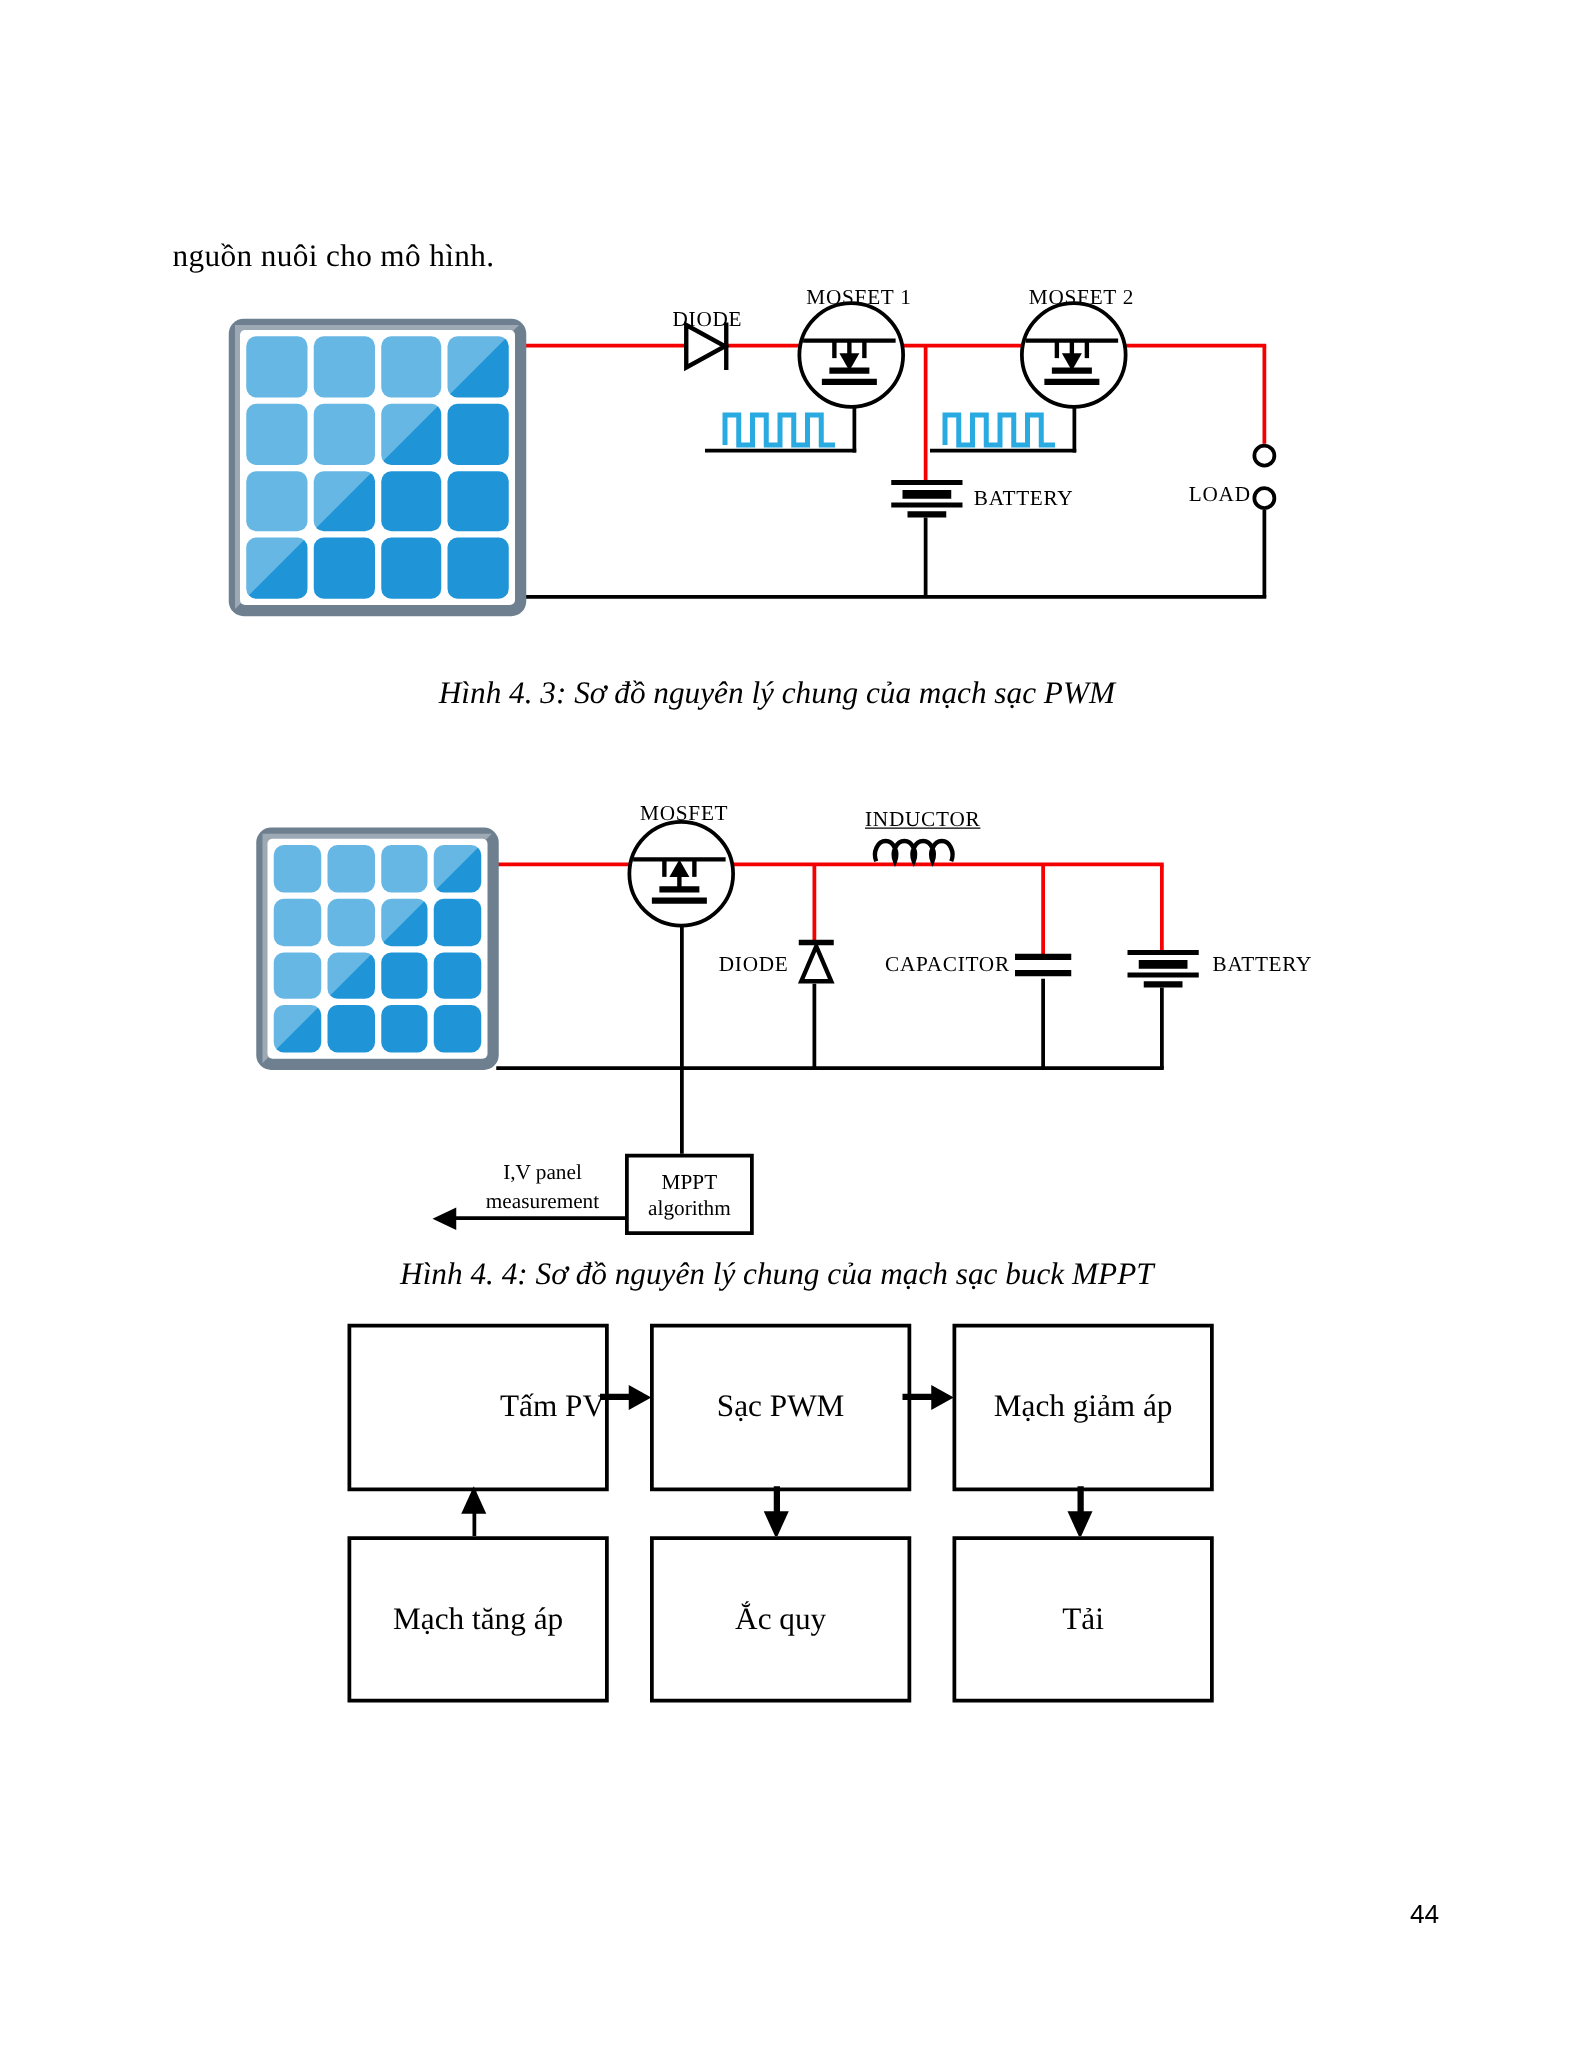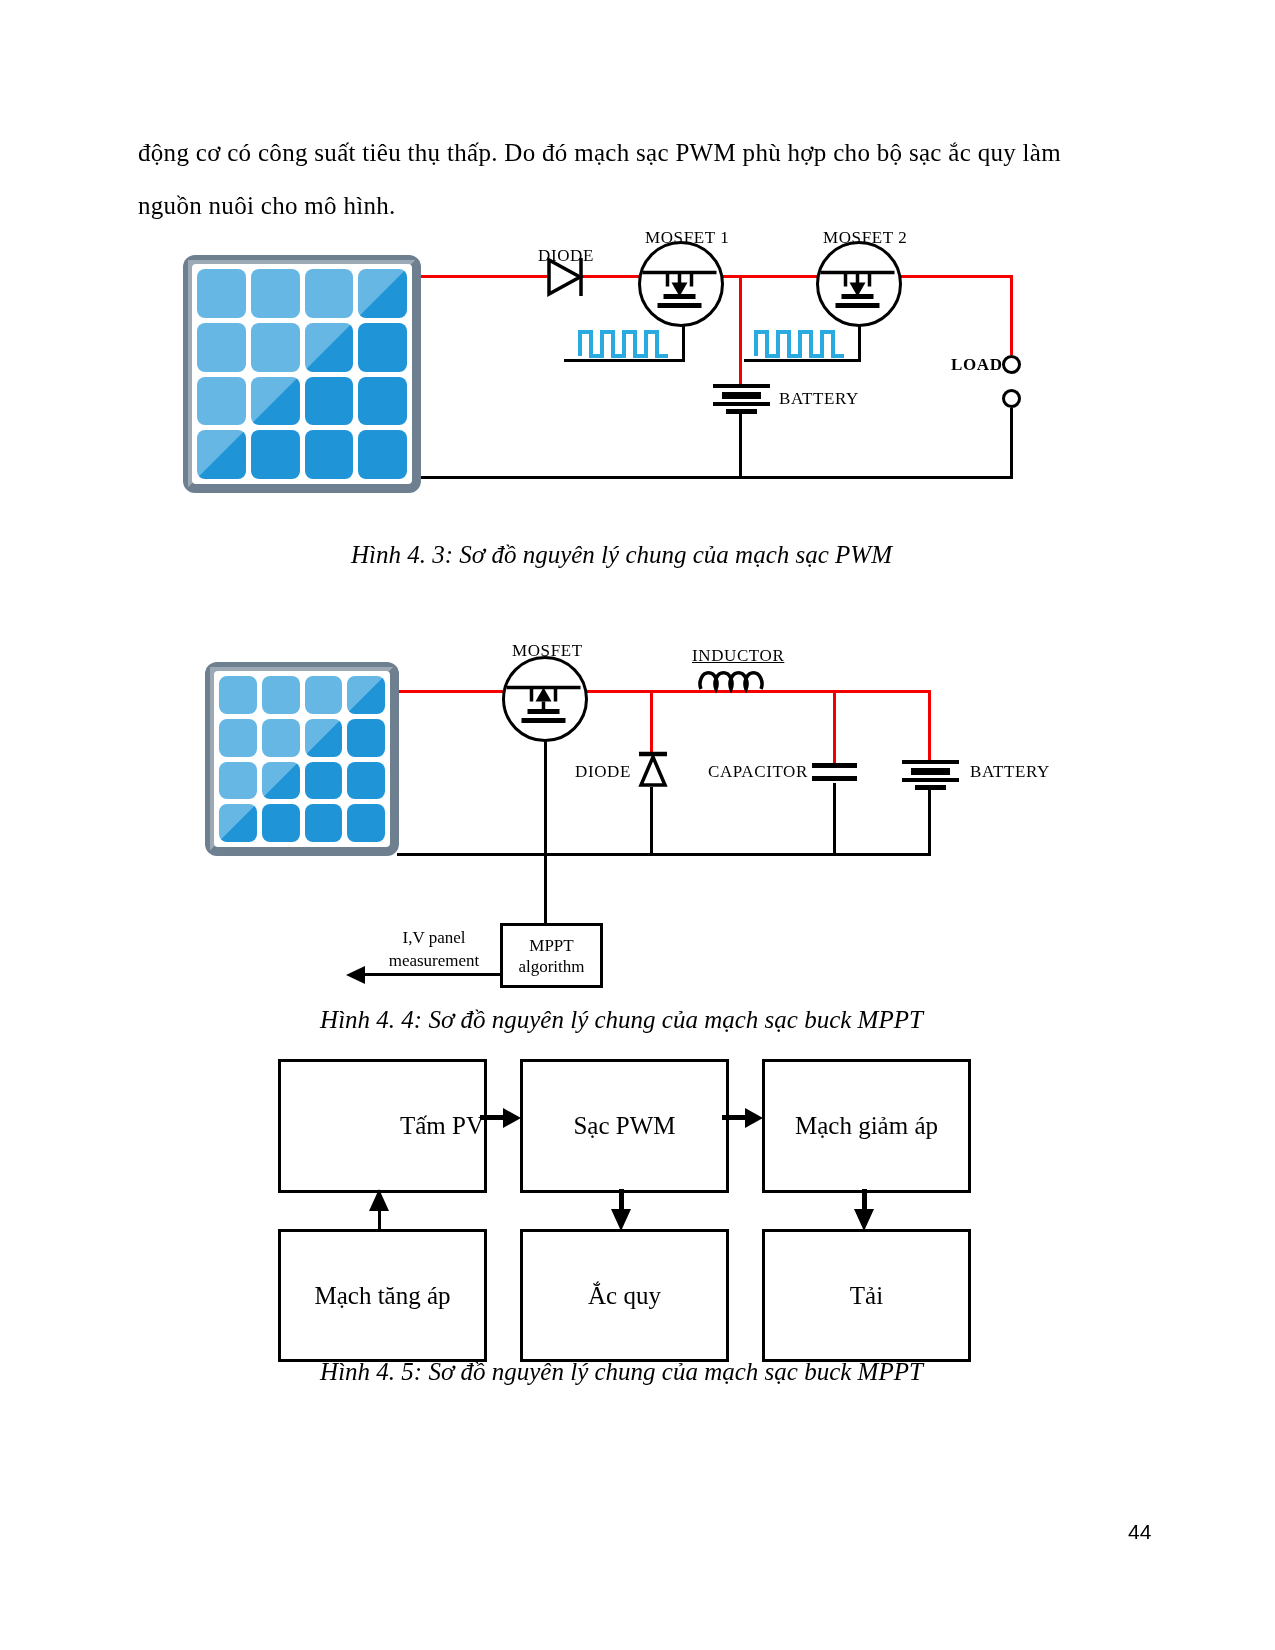--- a/index.html
+++ b/index.html
@@ -47,21 +47,20 @@
               border-left:10px solid transparent; border-right:10px solid transparent; border-top:22px solid #000; }
   .meas-lbl { position:absolute; font-size:17px; line-height:23px; text-align:center; }
   .pagenum { position:absolute; font-family:"Liberation Sans", sans-serif; font-size:21px; }
   svg { position:absolute; overflow:visible; }
 </style>
 </head>
 <body>
 
 <div id="page">
 
-  <div class="para-line" style="top:139px;">động cơ có công suất tiêu thụ thấp. Do đó mạch sạc PWM phù hợp cho bộ sạc ắc quy làm</div>
   <div class="para-line" style="top:192px;">nguồn nuôi cho mô hình.</div>
 
   <div>
 
     <div class="wr" style="left:420px;top:275px;width:593px;height:3px;"></div>
     <div class="wr" style="left:739px;top:277px;width:3px;height:107px;"></div>
     <div class="wr" style="left:1010px;top:277px;width:3px;height:78px;"></div>
     <div class="w" style="left:420px;top:476px;width:593px;height:3px;"></div>
     <div class="w" style="left:739px;top:414px;width:3px;height:63px;"></div>
     <div class="w" style="left:1010px;top:408px;width:3px;height:70px;"></div>
@@ -134,21 +133,21 @@
     <div class="w" style="left:713px;top:402px;width:57px;height:4px;"></div>
     <div class="w" style="left:726px;top:409px;width:31px;height:5px;"></div>
 
     <div class="term" style="left:1002px;top:355px;"></div>
     <div class="term" style="left:1002px;top:389px;"></div>
 
     <div class="lbl" style="left:538px;top:246px;">DIODE</div>
     <div class="lbl" style="left:645px;top:228px;">MOSFET 1</div>
     <div class="lbl" style="left:823px;top:228px;">MOSFET 2</div>
     <div class="lbl" style="left:779px;top:389px;">BATTERY</div>
-    <div class="lbl" style="left:951px;top:355px;font-weight:bold;">LOAD</div>
+    <div class="lbl" style="left:951px;top:386px;">LOAD</div>
   </div>
 
   <div class="cap" style="top:541px;">Hình 4. 3: Sơ đồ nguyên lý chung của mạch sạc PWM</div>
 
   <div>
 
     <div class="wr" style="left:397px;top:690px;width:534px;height:3px;"></div>
     <div class="wr" style="left:650px;top:692px;width:3px;height:61px;"></div>
     <div class="wr" style="left:833px;top:692px;width:3px;height:73px;"></div>
     <div class="wr" style="left:928px;top:692px;width:3px;height:70px;"></div>
@@ -258,17 +257,16 @@
       <span>Mạch tăng áp</span>
     </div>
     <div class="bbox" style="left:520px;top:1229px;height:127px;">
       <span>Ắc quy</span>
     </div>
     <div class="bbox" style="left:762px;top:1229px;height:127px;">
       <span>Tải</span>
     </div>
   </div>
 
-  <div class="cap" style="top:1358px;">Hình 4. 5: Sơ đồ nguyên lý chung của mạch sạc buck MPPT</div>
 
   <div class="pagenum" style="left:1128px;top:1520px;">44</div>
 
 </div>
 
 </body></html>

